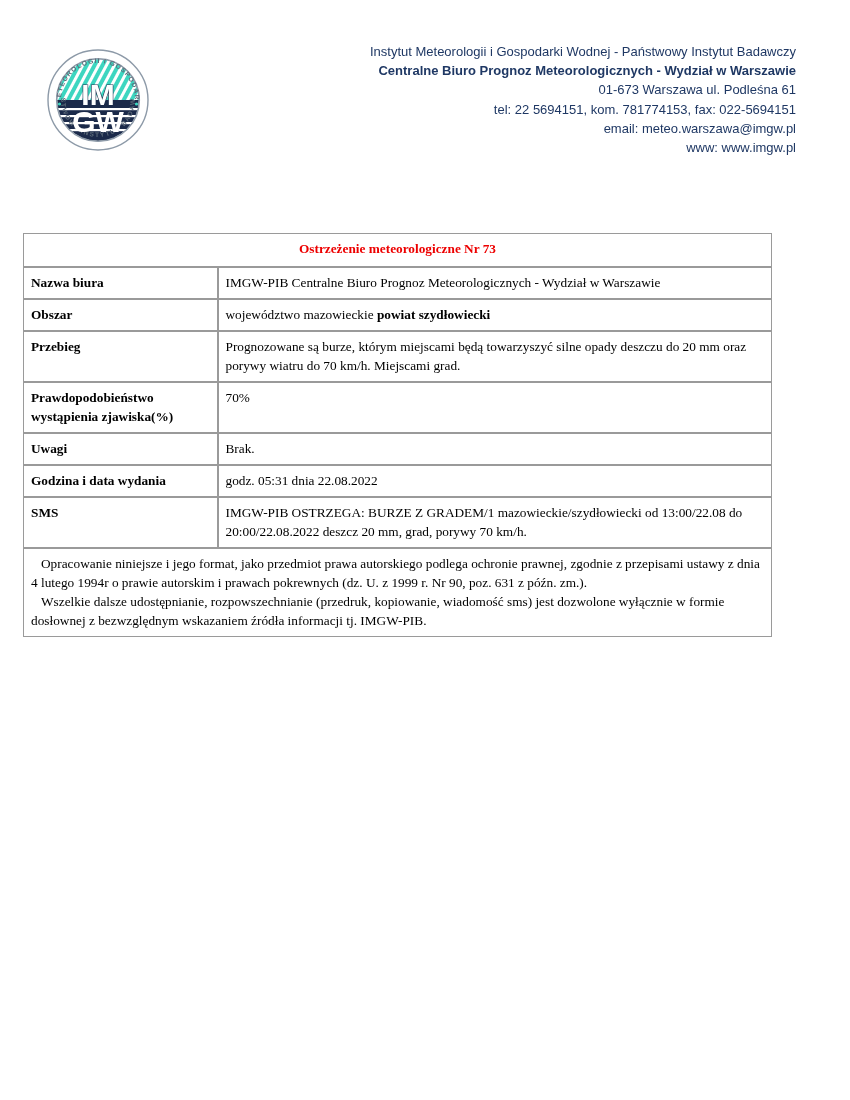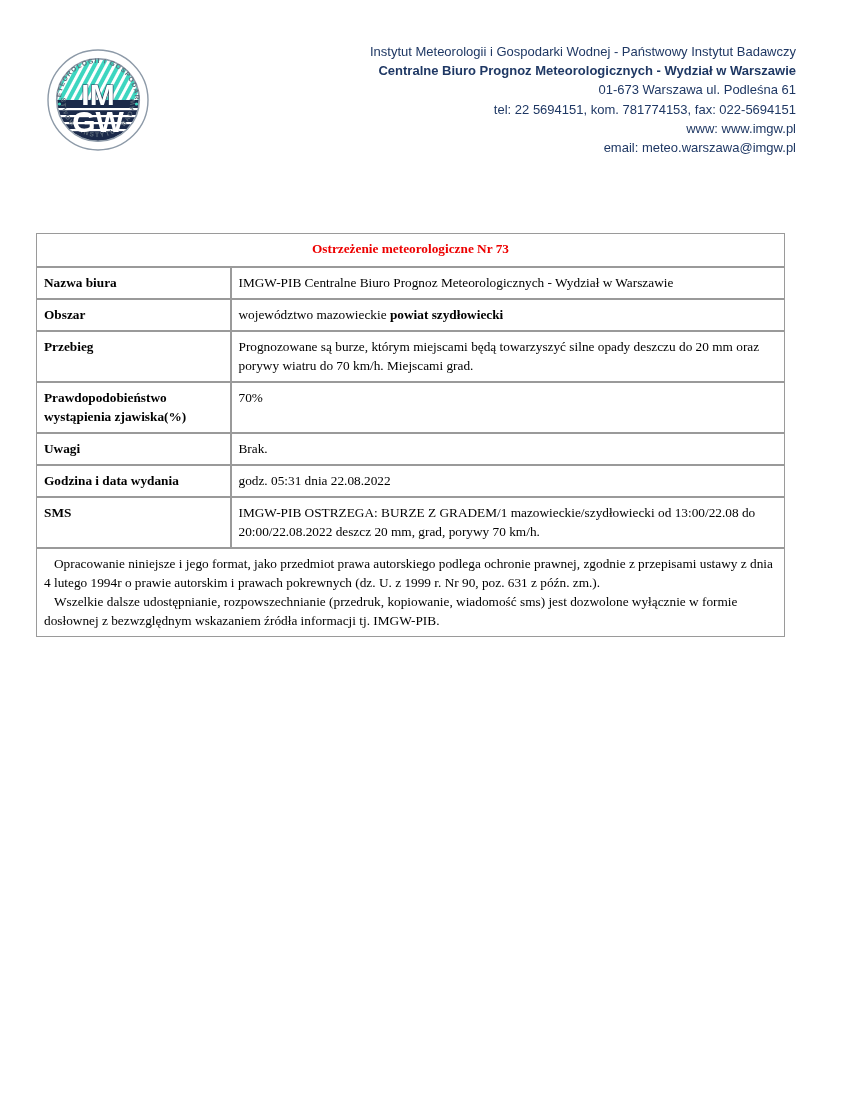--- a/index.html
+++ b/index.html
@@ -42,21 +42,21 @@
     font-family: "Liberation Sans", "DejaVu Sans", sans-serif;
     color: #1F3864;
     font-size: 13px;
     line-height: 19.2px;
   }
   .header-text .bold { font-weight: bold; }
 
   
   .warning-table {
     position: absolute;
-    left: 36px;
+    left: 23px;
     top: 233px;
     width: 749px;
     border-collapse: separate;
     border-spacing: 0;
     table-layout: fixed;
   }
   .warning-table td {
     border: 1px solid #9a9a9a;
     vertical-align: top;
     padding: 5px 7px 6px 7px;
@@ -146,22 +146,22 @@
       <text x="52" y="57" text-anchor="middle" font-family="&quot;Liberation Sans&quot;, sans-serif" font-size="30" font-weight="bold" fill="#ffffff" stroke="#1B2A4A" stroke-width="1.2" paint-order="stroke">IM</text>
       <text x="52" y="84" text-anchor="middle" font-family="&quot;Liberation Sans&quot;, sans-serif" font-size="30" font-weight="bold" fill="#ffffff">GW</text>
     </svg>
   </div>
 
   <div class="header-text">
     <div>Instytut Meteorologii i Gospodarki Wodnej - Państwowy Instytut Badawczy</div>
     <div class="bold">Centralne Biuro Prognoz Meteorologicznych - Wydział w Warszawie</div>
     <div>01-673 Warszawa ul. Podleśna 61</div>
     <div>tel: 22 5694151, kom. 781774153, fax: 022-5694151</div>
+    <div>email: meteo.warszawa@imgw.pl</div>
     <div>www: www.imgw.pl</div>
-    <div>email: meteo.warszawa@imgw.pl</div>
   </div>
 </div>
 
 <table class="warning-table">
   <colgroup>
     <col class="col-label">
     <col class="col-value">
   </colgroup>
   <tbody>
     <tr>

